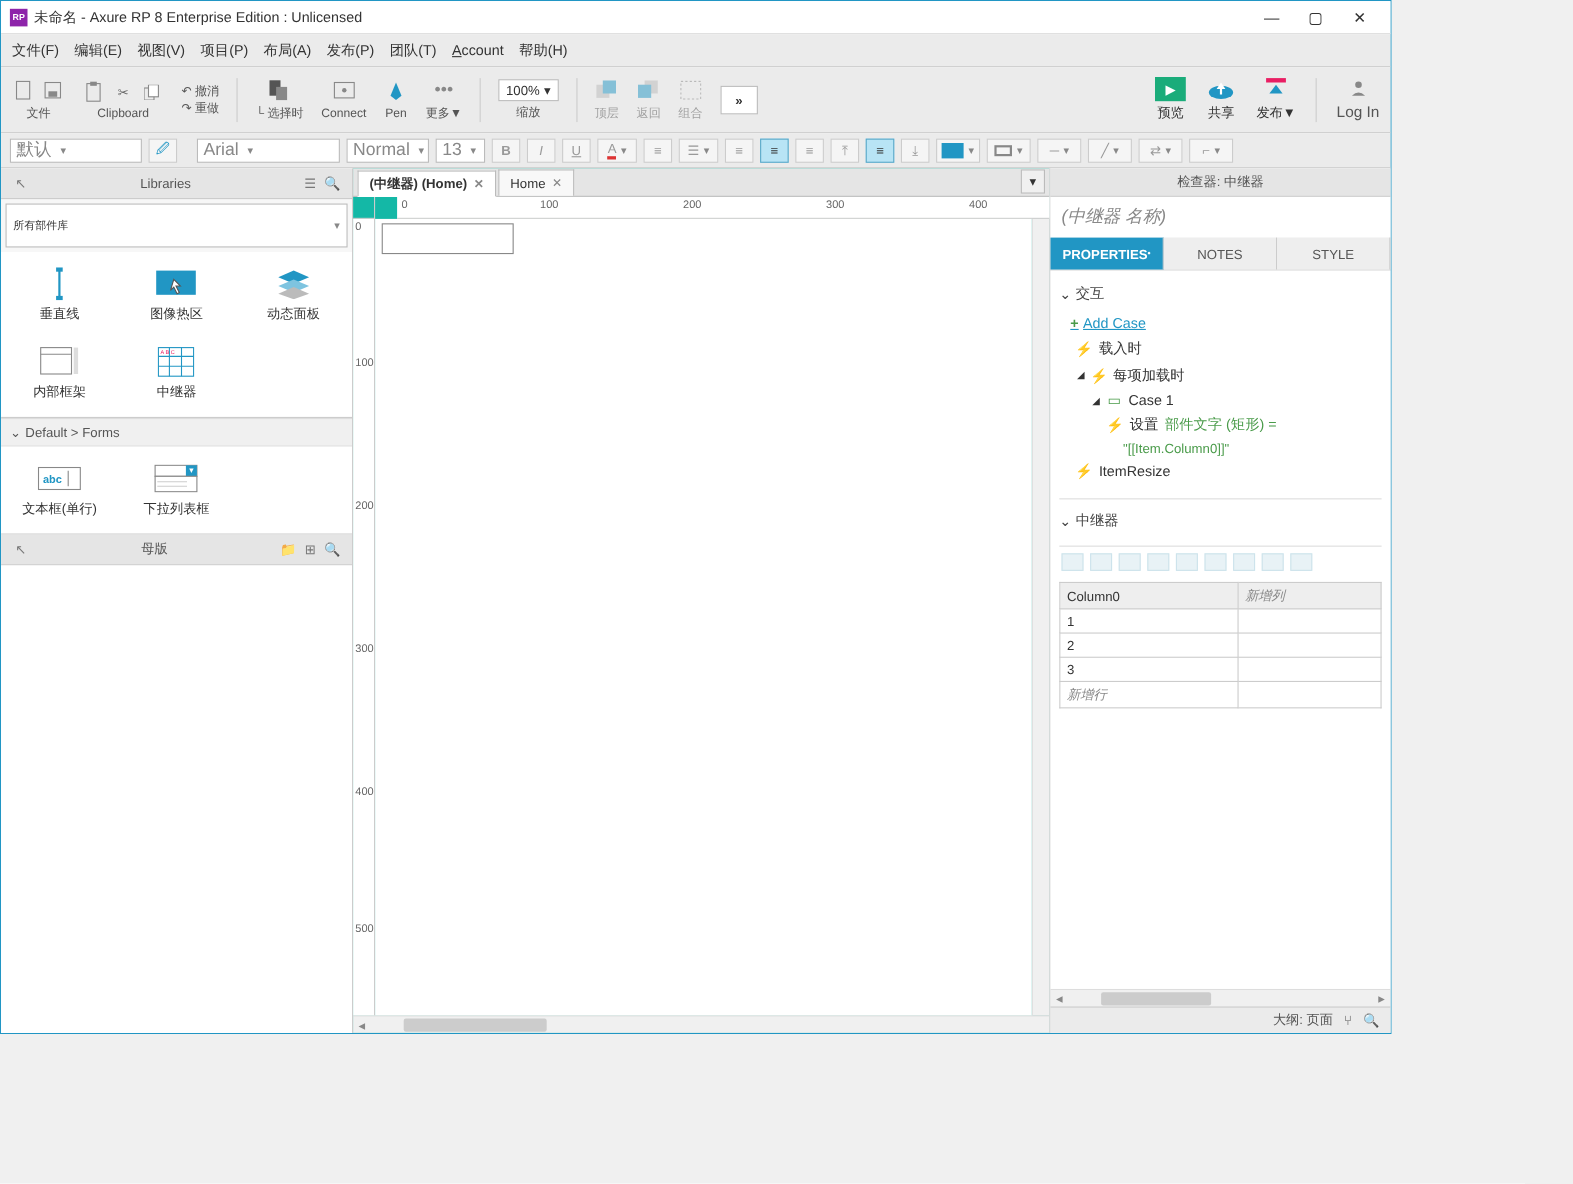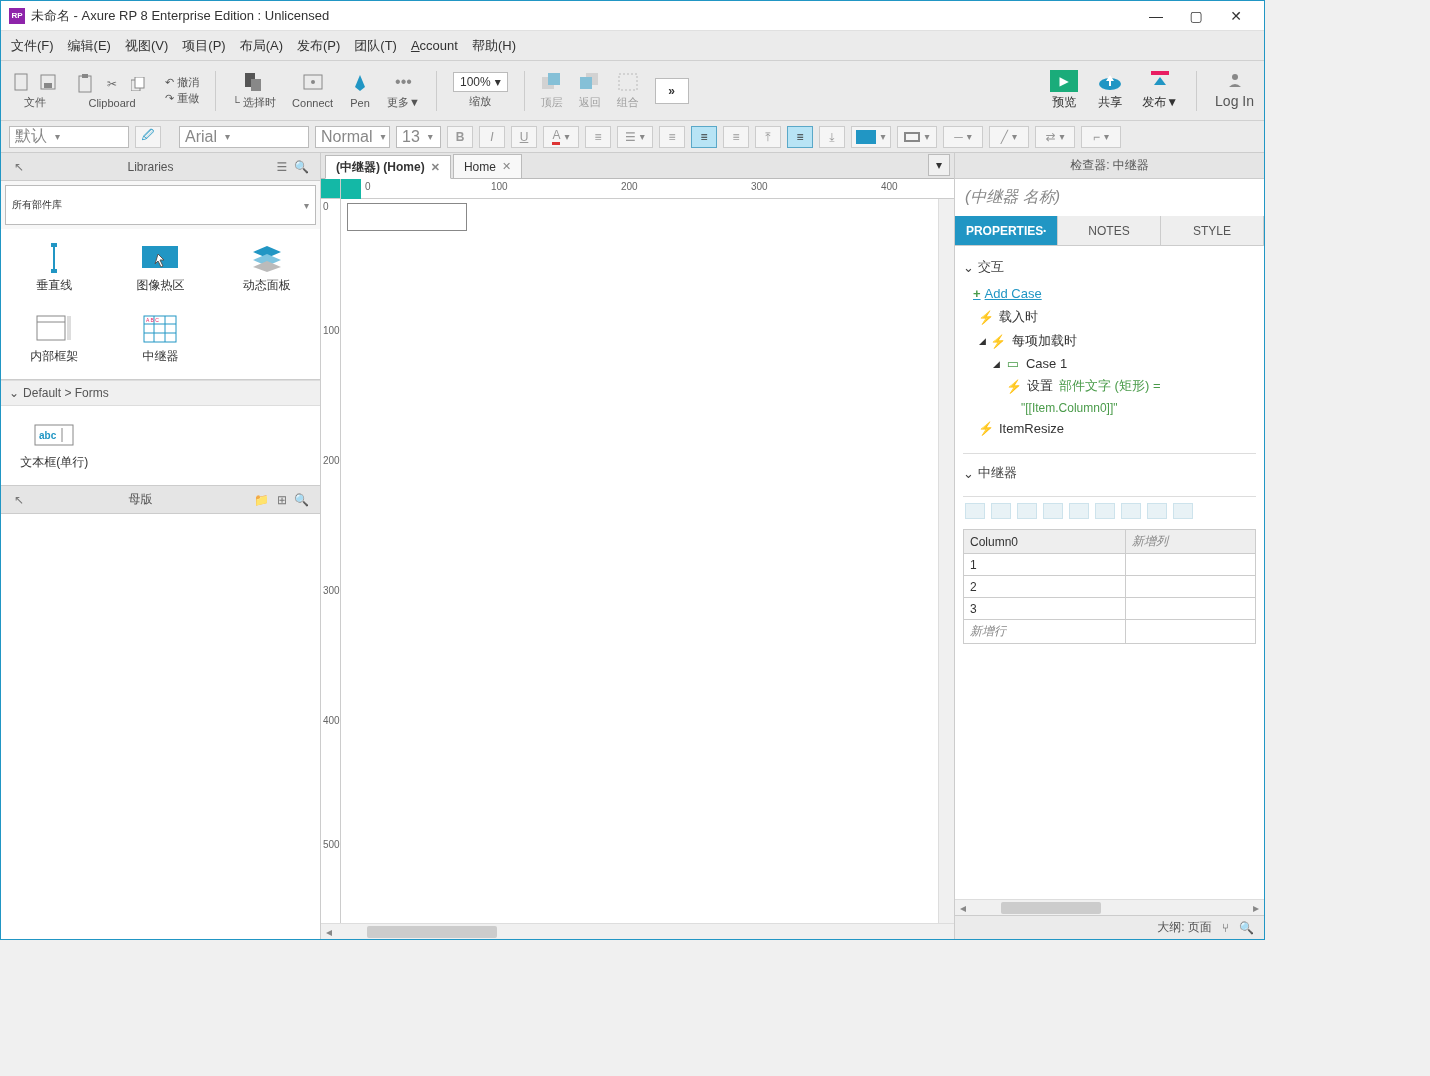--- a/index.html
+++ b/index.html
@@ -398,20 +398,33 @@
         <div class="widget">
           <div class="w-icon">
               <svg width="40" height="22">
                 <rect x="1" y="1" width="38" height="20" fill="#fff" stroke="#888"></rect>
                 <text x="5" y="15" font-size="10" fill="#2196c4" font-weight="bold">abc</text>
                 <line x1="28" y1="4" x2="28" y2="18" stroke="#888"></line>
               </svg>
             </div>
           <span class="w-label">文本框(单行)</span>
         </div>
+        <div class="widget">
+          <div class="w-icon">
+              <svg width="40" height="26">
+                <rect x="1" y="1" width="38" height="10" fill="#fff" stroke="#888"></rect>
+                <rect x="29" y="1" width="10" height="10" fill="#2196c4"></rect>
+                <path d="M32 4 L36 4 L34 8 Z" fill="#fff"></path>
+                <rect x="1" y="11" width="38" height="14" fill="#fff" stroke="#888"></rect>
+                <line x1="3" y1="16" x2="30" y2="16" stroke="#ccc"></line>
+                <line x1="3" y1="20" x2="30" y2="20" stroke="#ccc"></line>
+              </svg>
+            </div>
+          <span class="w-label">下拉列表框</span>
+        </div>
       </div>
 
       <div class="panel-header">
         <span class="ph-icon">↖</span>
         <span class="spacer" style="text-align:center;">母版</span>
         <span class="ph-icon">📁</span>
         <span class="ph-icon">⊞</span>
         <span class="ph-icon">🔍</span>
       </div>
       <div class="masters-panel"></div>

